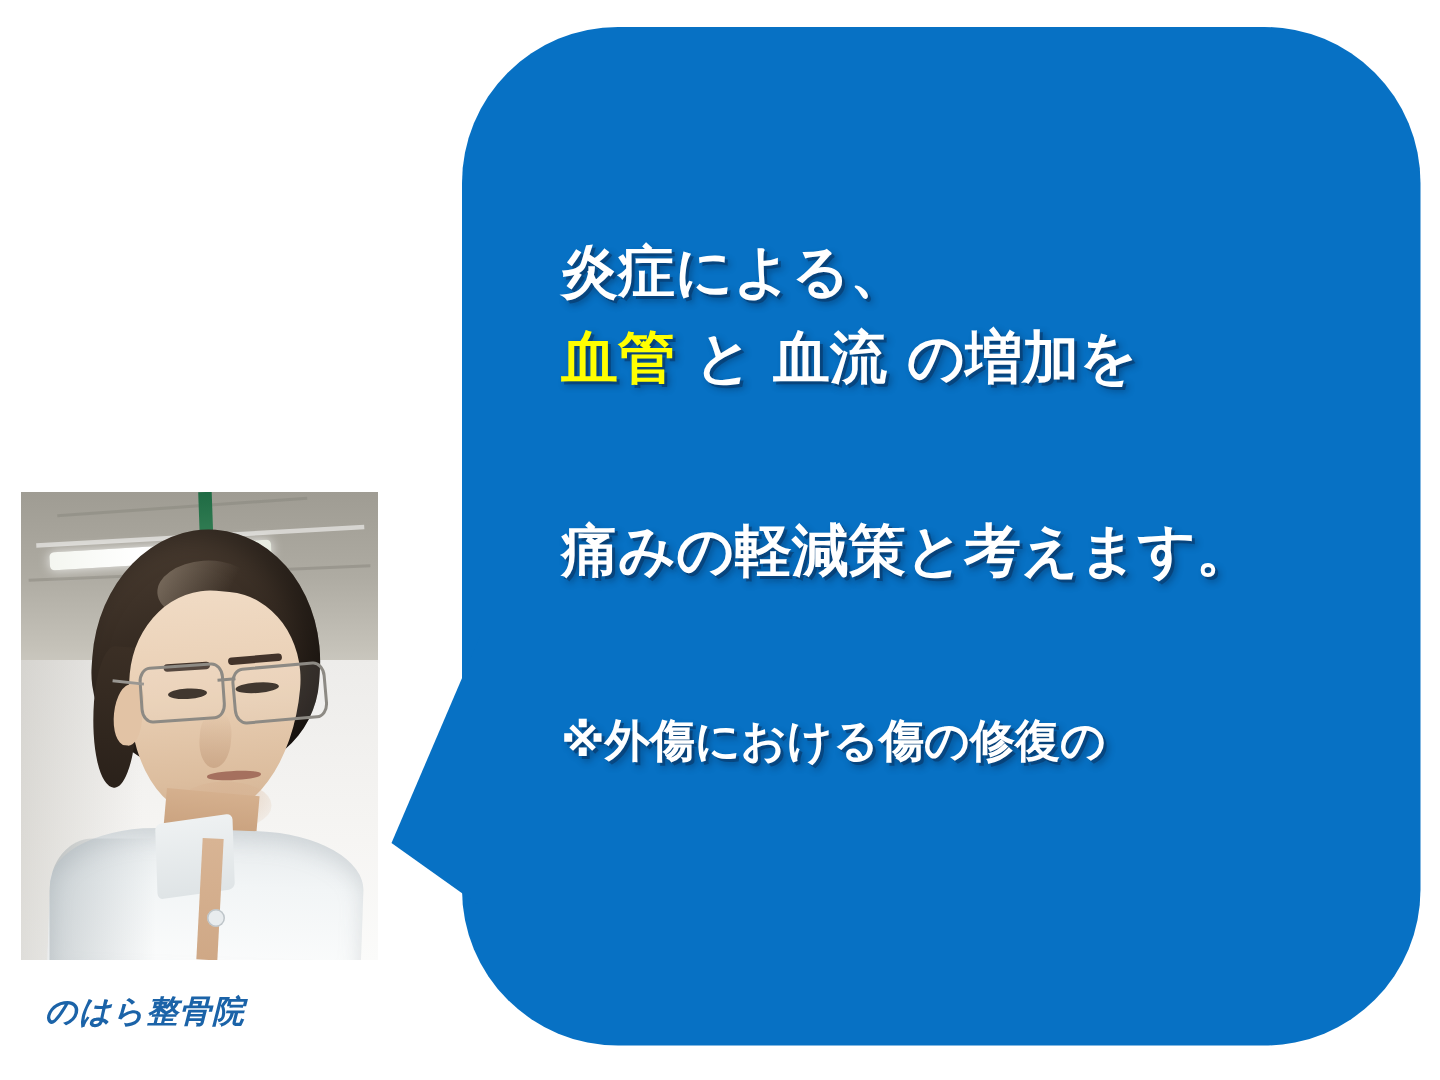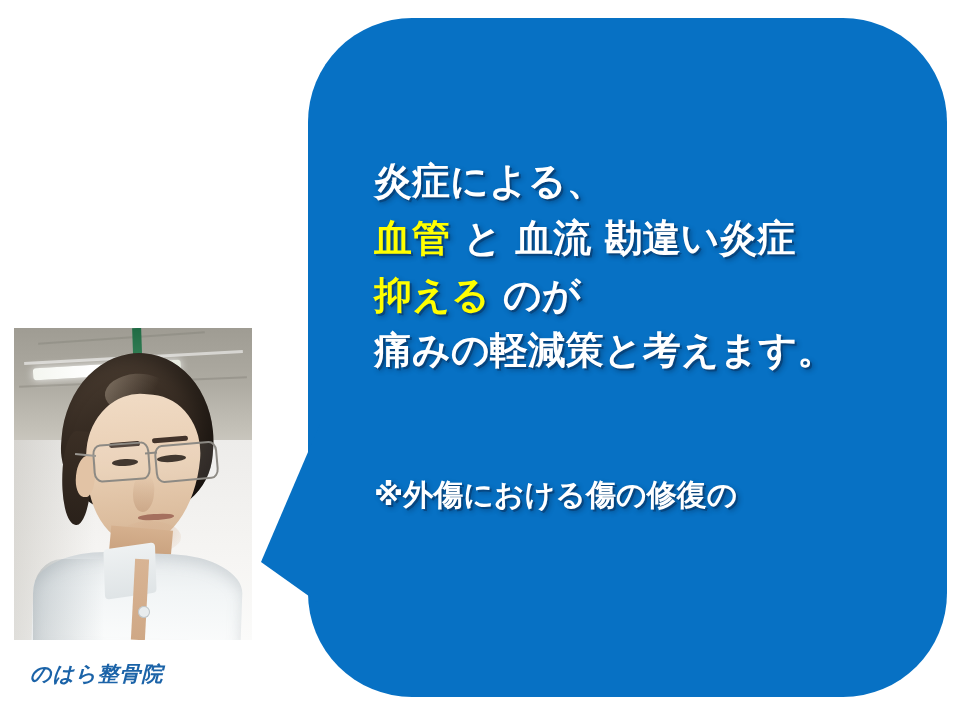--- a/index.html
+++ b/index.html
@@ -276,21 +276,21 @@
     color: #ffffff;
     font-size: 38px;
     line-height: 1;
     text-shadow:
        2px 2px 0 rgba(10,50,95,0.55),
        3px 3px 5px rgba(5,35,70,0.45);
   }
   .line.l1 { top: 144px; }
   .line.l2 { top: 201px; }
   .line.l3 { top: 258px; }
-  .line.l4 { top: 313px; }
+  .line.l4 { top: 330px; }
 
   .hl {
     color: #FFFF00;
   }
 
   .note {
     position: absolute;
     left: 66px;
     white-space: nowrap;
     font-family: "DejaVu Sans", "Liberation Sans", sans-serif;
@@ -374,26 +374,23 @@
     <polygon points="320,424 320,604 261,562" fill="#0771C4"></polygon>
   </svg>
 
   <div class="bubble-body-text">
 
     <div class="line l1">
       <span>炎症による、</span>
     </div>
 
     <div class="line l2">
-      <span class="hl">血管</span><span> と </span><span>血流</span><span> 勘違い炎症</span>
+      <span class="hl">血管</span><span> と </span><span>血流</span><span> の増加を</span>
     </div>
 
-    <div class="line l3">
-      <span class="hl">抑える</span><span> のが</span>
-    </div>
 
     <div class="line l4">
       <span>痛みの軽減策と考えます。</span>
     </div>
 
     <div class="note n1">※外傷における傷の修復の</div>
 
   </div>
 
 </div>

